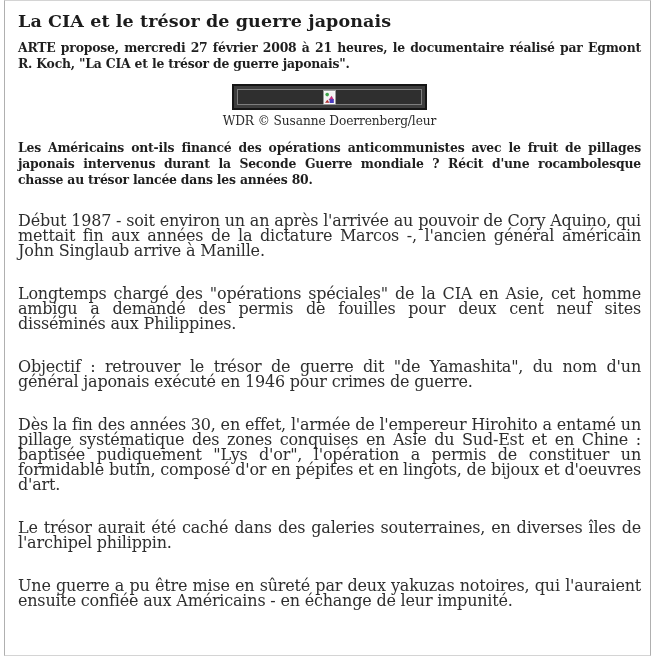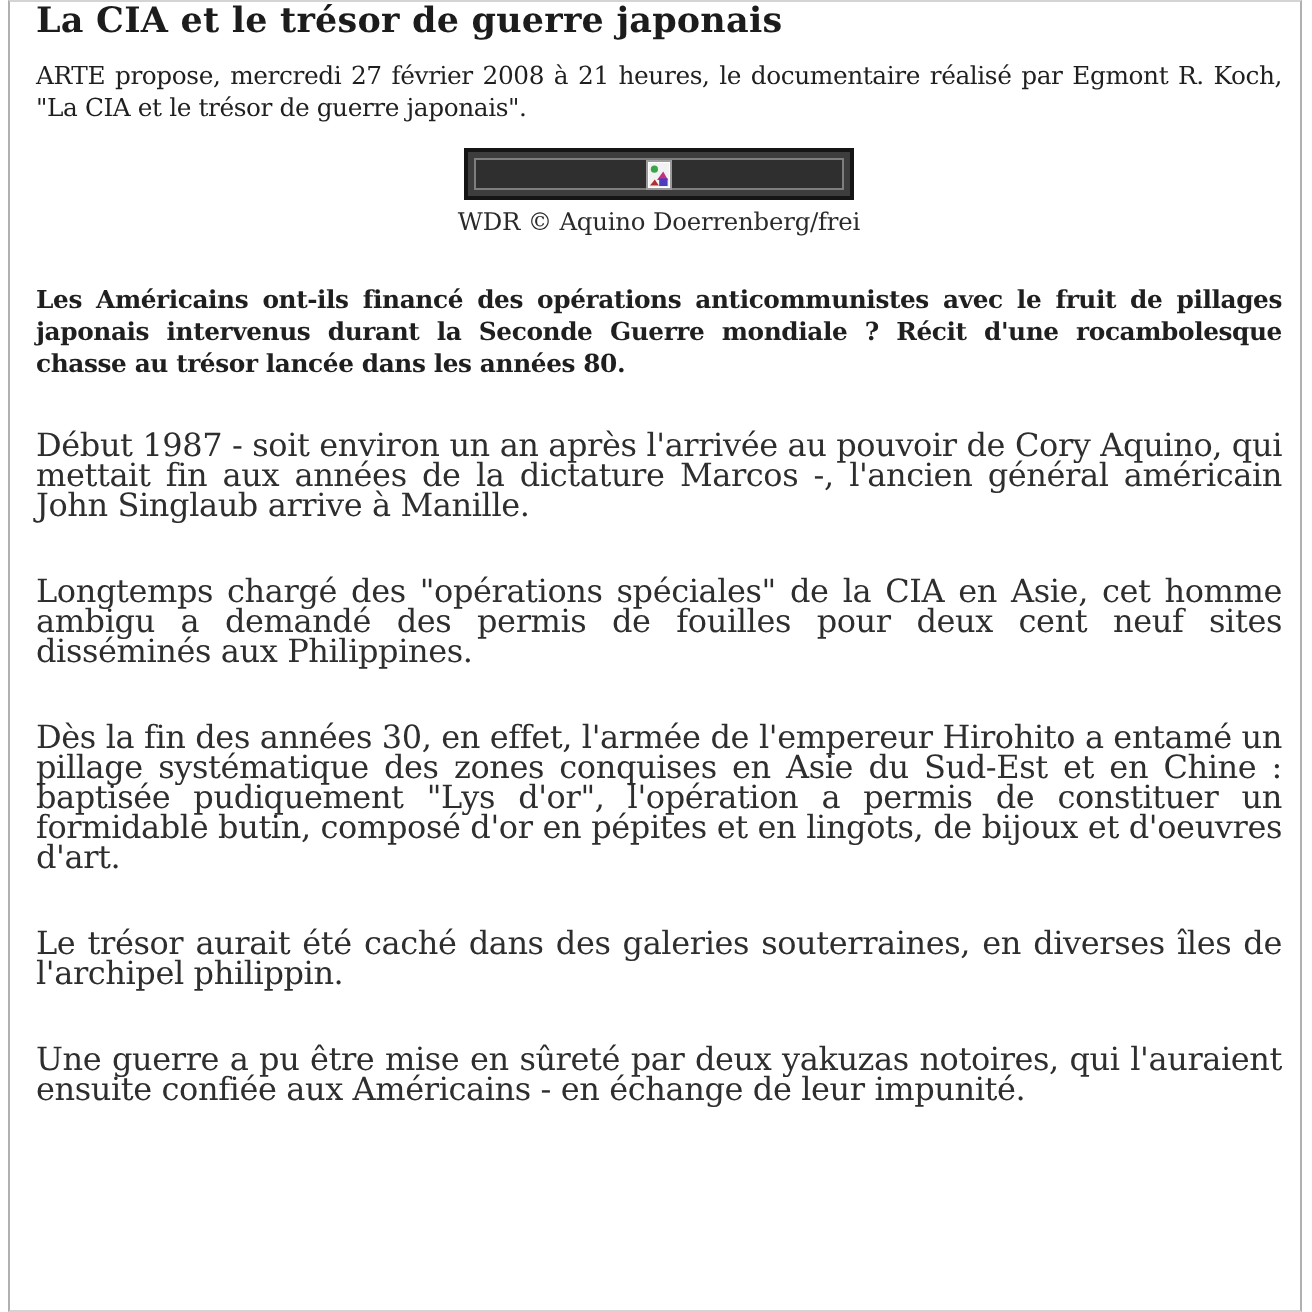--- a/index.html
+++ b/index.html
@@ -14,30 +14,30 @@
     position: absolute;
     left: 4px; right: 5px; top: 0; bottom: 0;
     border: 1px solid #b0b0b0;
     border-top-color: #d4d4d4;
     border-bottom-color: #d4d4d4;
     box-sizing: border-box;
     background: #ffffff;
     padding: 0 9px 0 13px;
   }
   .title {
-    margin: 0 0 0 0;
+    margin: 10px 0 0 0;
     font-size: 17.5px;
     font-weight: bold;
     color: #1c1c1c;
     letter-spacing: 0.1px;
   }
   .lead {
     margin: 9px 0 0 0;
     font-size: 12.4px;
-    font-weight: normal;
+    font-weight: bold;
     line-height: 16px;
     text-align: justify;
     color: #1f1f1f;
     letter-spacing: -0.2px;
   }
   .figure { margin: 12px 0 0 0; text-align: center; }
   .img-box {
     width: 195px; height: 26px;
     margin: 0 auto;
     background: #3d3d3d;
@@ -54,21 +54,21 @@
     align-items: center;
     justify-content: center;
   }
   .caption {
     margin-top: 4px;
     font-size: 12.2px;
     color: #2a2a2a;
     letter-spacing: -0.1px;
   }
   .intro {
-    margin: 24px 0 25px 0;
+    margin: 12px 0 25px 0;
     font-size: 12.4px;
     font-weight: bold;
     line-height: 16px;
     text-align: justify;
     color: #1f1f1f;
     letter-spacing: -0.2px;
   }
   .body-p {
     margin: 0 0 28px 0;
     font-size: 16px;
@@ -95,24 +95,25 @@
             <rect x="0.5" y="0.5" width="12" height="14" fill="#ffffff" stroke="#9a9a9a"></rect>
             <rect x="1.5" y="1.5" width="10" height="12" fill="#f2f2f2"></rect>
             <circle cx="4.2" cy="4.6" r="1.8" fill="#3da34a"></circle>
             <path d="M5.5 10 L8.6 5.8 L11 10 Z" fill="#c2317f"></path>
             <rect x="6.6" y="9.2" width="4.2" height="3.8" fill="#4a3bbf"></rect>
             <path d="M2 12.8 L4.4 9.8 L6.4 12.8 Z" fill="#b03030"></path>
           </svg>
         </span>
       </div>
     </div>
-    <div class="caption">WDR © Aquino Doerrenberg/frei</div>
+    <div class="caption">WDR © Susanne Doerrenberg/leur</div>
   </div>
 
   <p class="intro">Les Américains ont-ils financé des opérations anticommunistes avec le fruit de pillages japonais intervenus durant la Seconde Guerre mondiale ? Récit d'une rocambolesque chasse au trésor lancée dans les années 80.</p>
 
   <p class="body-p">Début 1987 - soit environ un an après l'arrivée au pouvoir de Cory Aquino, qui mettait fin aux années de la dictature Marcos -, l'ancien général américain John Singlaub arrive à Manille.</p>
   <p class="body-p">Longtemps chargé des "opérations spéciales" de la CIA en Asie, cet homme ambigu a demandé des permis de fouilles pour deux cent neuf sites disséminés aux Philippines.</p>
+  <p class="body-p">Objectif : retrouver le trésor de guerre dit "de Yamashita", du nom d'un général japonais exécuté en 1946 pour crimes de guerre.</p>
   <p class="body-p">Dès la fin des années 30, en effet, l'armée de l'empereur Hirohito a entamé un pillage systématique des zones conquises en Asie du Sud-Est et en Chine : baptisée pudiquement "Lys d'or", l'opération a permis de constituer un formidable butin, composé d'or en pépites et en lingots, de bijoux et d'oeuvres d'art.</p>
   <p class="body-p">Le trésor aurait été caché dans des galeries souterraines, en diverses îles de l'archipel philippin.</p>
   <p class="body-p">Une guerre a pu être mise en sûreté par deux yakuzas notoires, qui l'auraient ensuite confiée aux Américains - en échange de leur impunité.</p>
 
 </div>
 
 </body></html>

